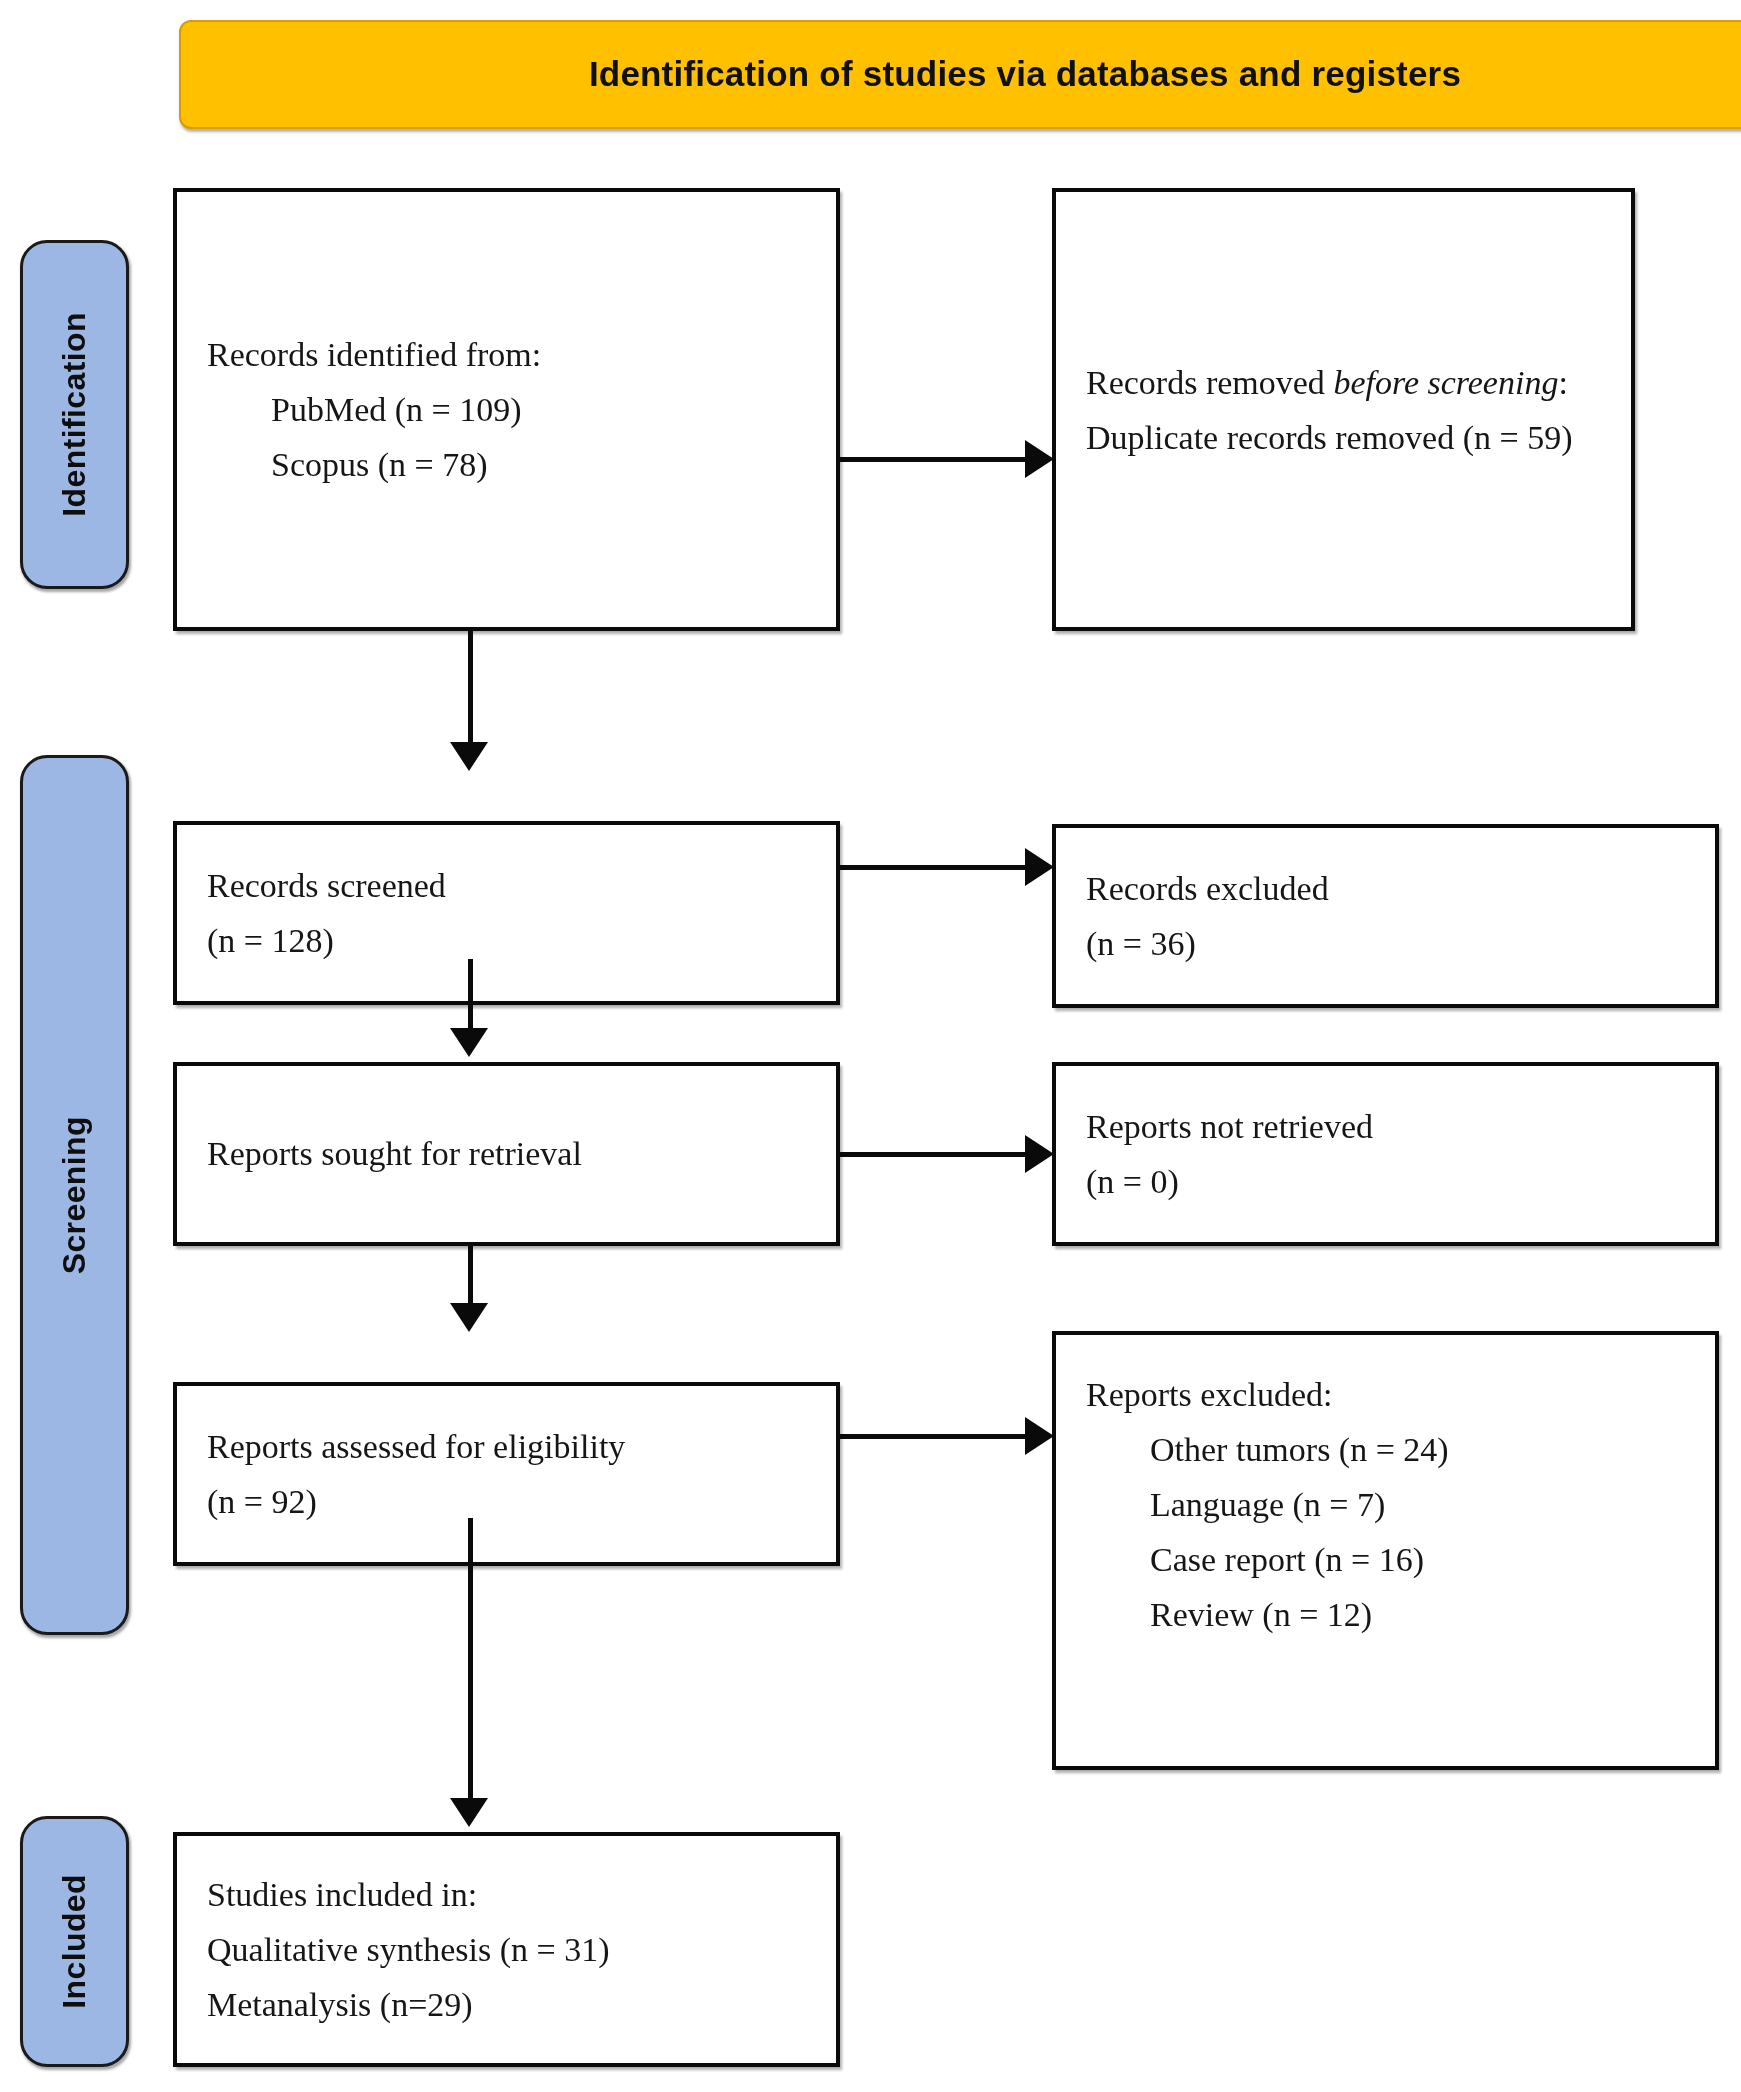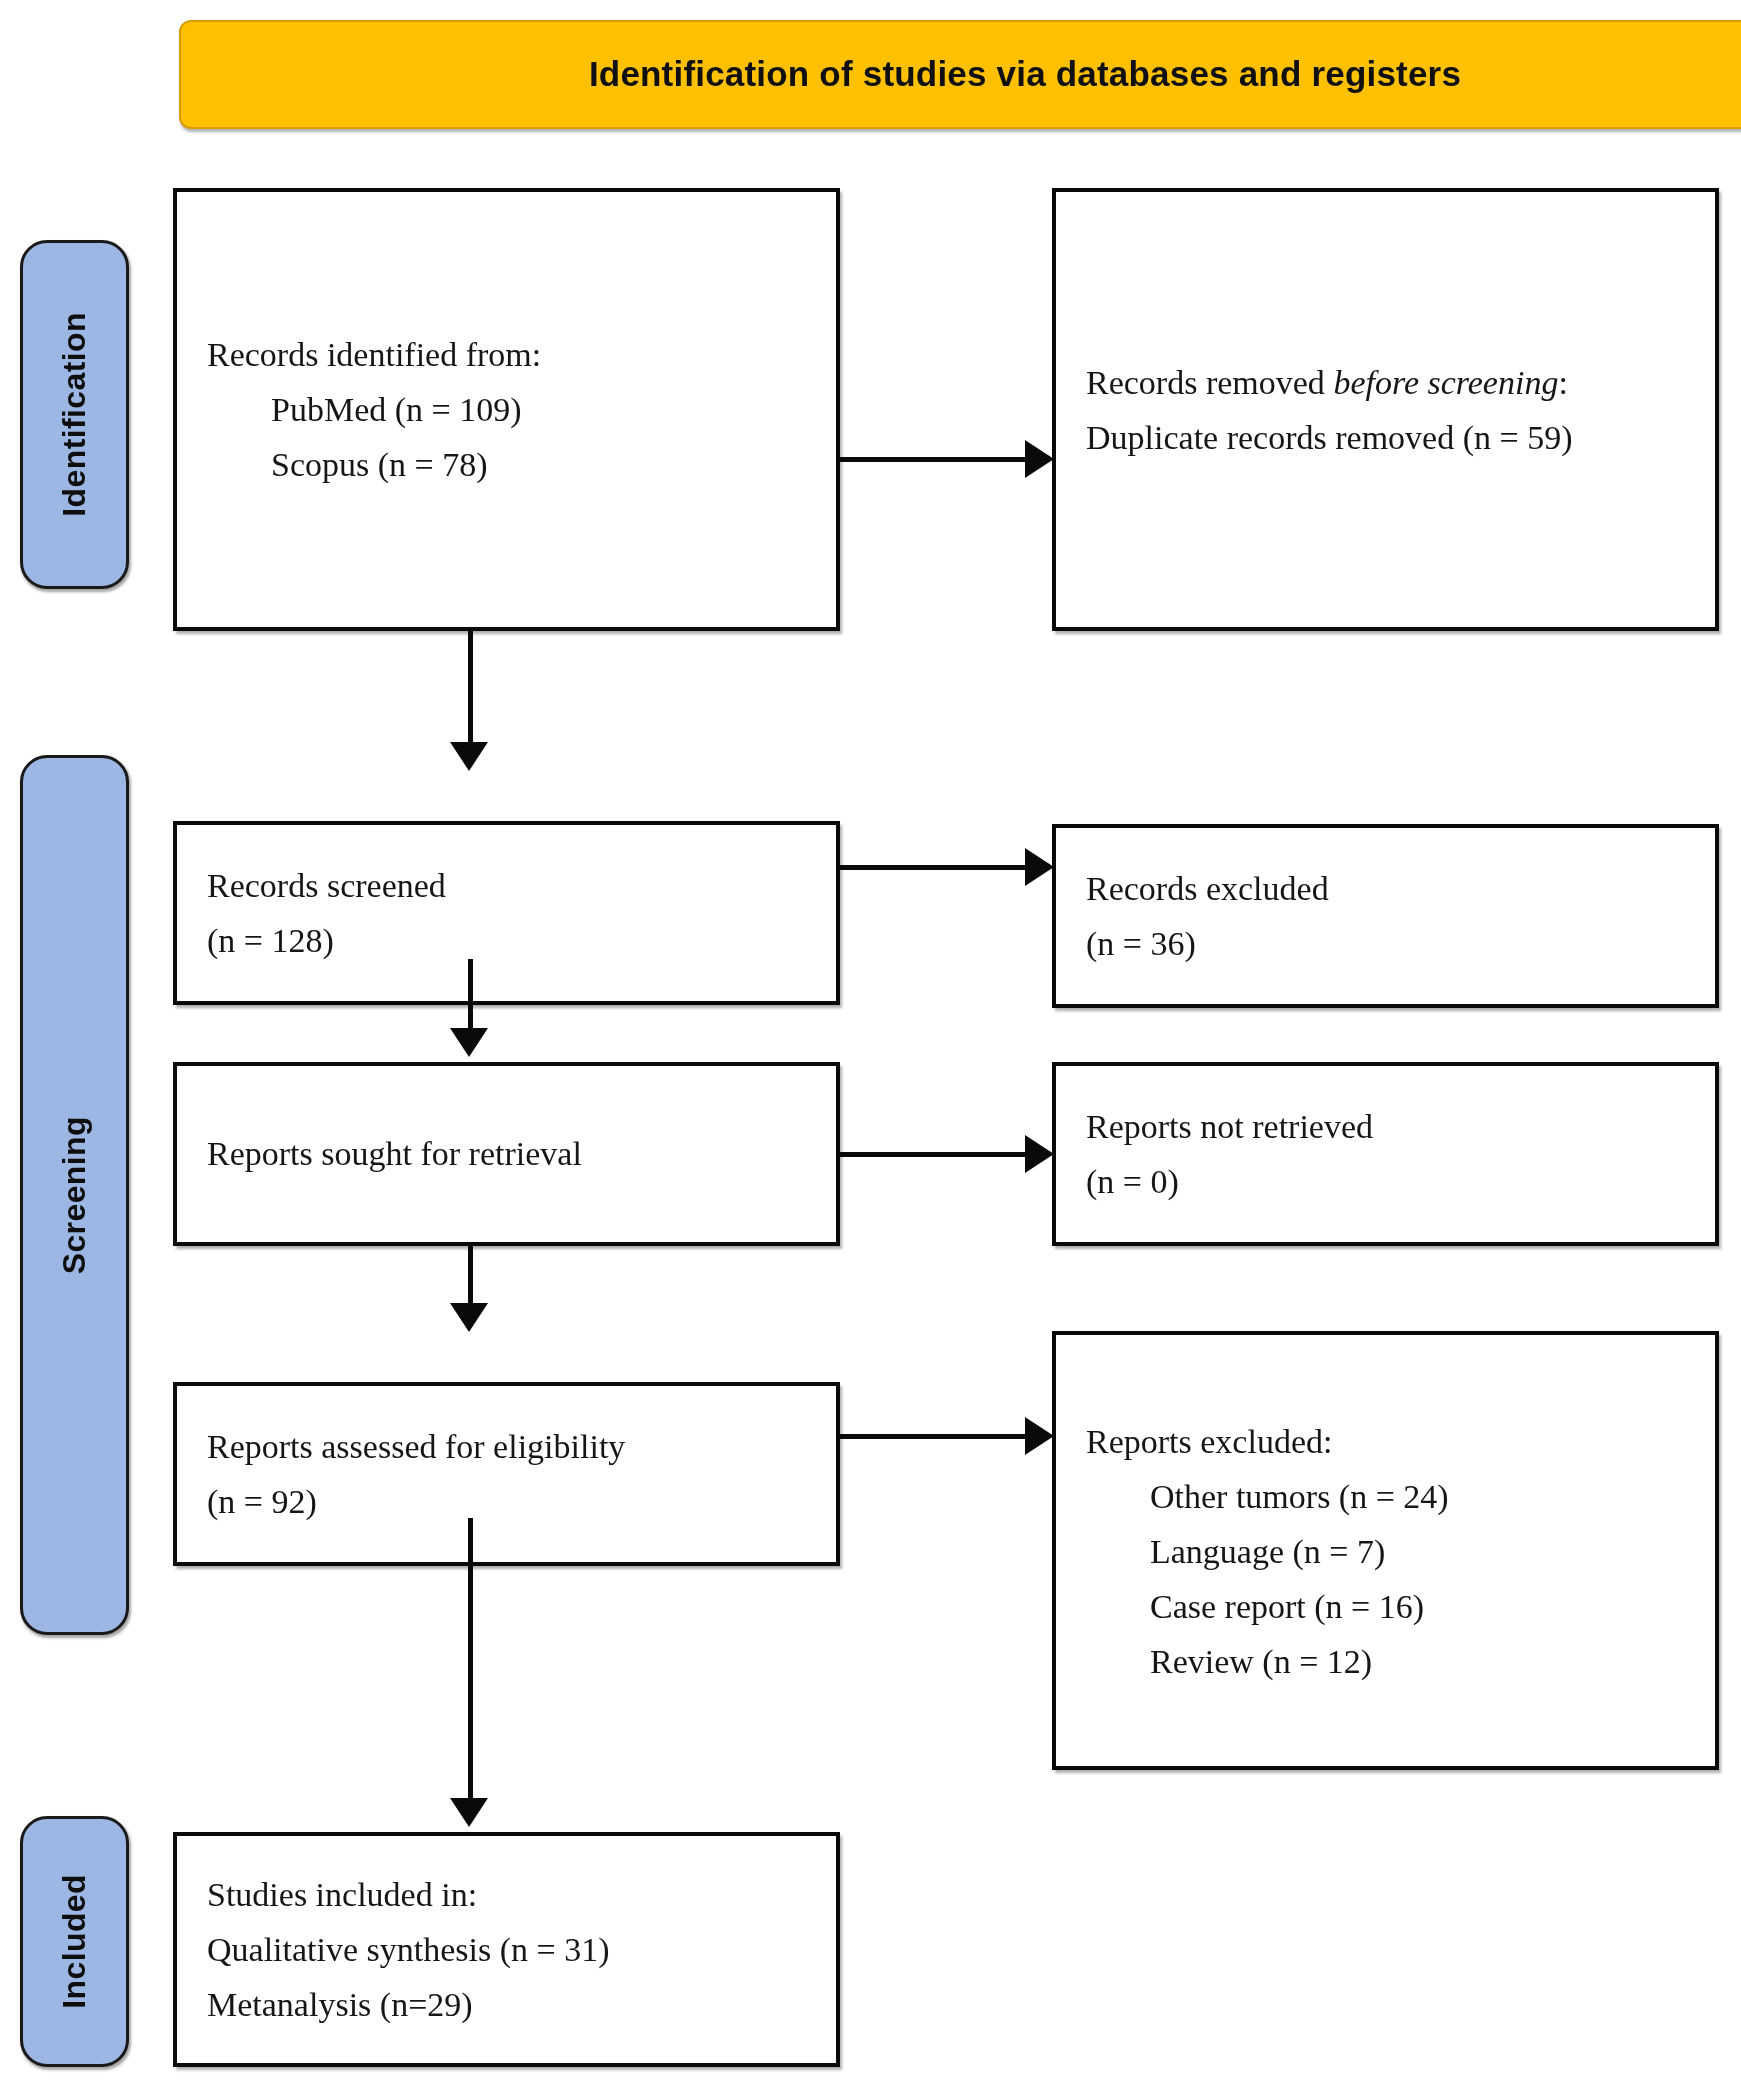--- a/index.html
+++ b/index.html
@@ -91,35 +91,34 @@
   .box-line {
     font-size: 34px;
     color: #161616;
     line-height: 1.62;
     white-space: nowrap;
   }
   .box-line.indent { padding-left: 64px; }
   .box-line em { font-style: italic; }
 
   #box-identified     { left: 173px;  top: 188px;  width: 667px;  height: 443px; }
-  #box-removed        { left: 1052px; top: 188px;  width: 667px;  height: 443px; padding-left: 37px; }
+  #box-removed        { left: 1052px; top: 188px;  width: 583px;  height: 443px; padding-left: 37px; }
   #box-screened       { left: 173px;  top: 776px;  width: 667px;  height: 184px; margin-top: 45px; }
   #box-rec-excluded   { left: 1052px; top: 776px;  width: 667px;  height: 184px; margin-top: 48px; }
   #box-sought         { left: 173px;  top: 1062px; width: 667px;  height: 184px; }
   #box-not-retrieved  { left: 1052px; top: 1062px; width: 667px;  height: 184px; }
   #box-assessed       { left: 173px;  top: 1334px; width: 667px;  height: 184px; margin-top: 48px; }
   #box-rep-excluded   { left: 1052px; top: 1331px; width: 667px;  height: 439px; }
   #box-included       { left: 173px;  top: 1832px; width: 667px;  height: 235px; }
 
   
   #box-rep-excluded .box-inner {
     top: 0;
     transform: none;
     padding-top: 32px;
-    margin-top: 47px;
   }
 
   
   .vline {
     position: absolute;
     width: 4.5px;
     background: #0A0A0A;
   }
   .hline {
     position: absolute;

